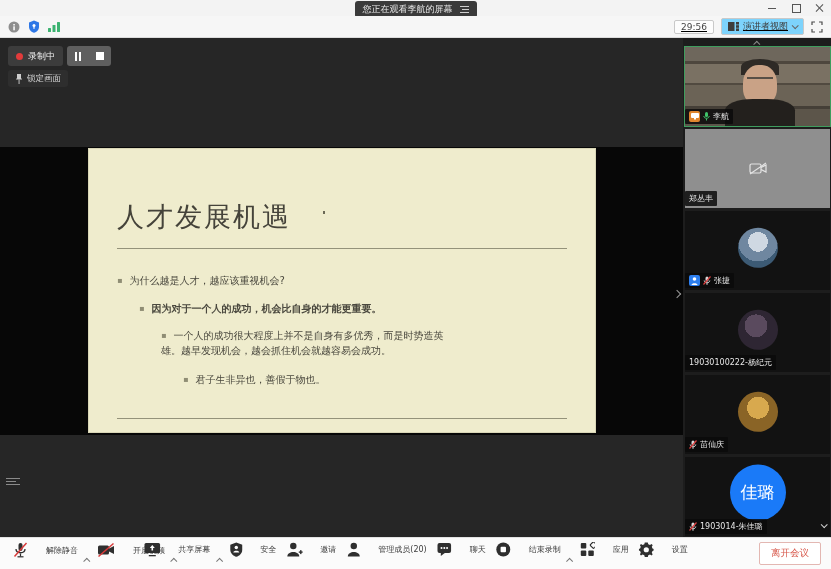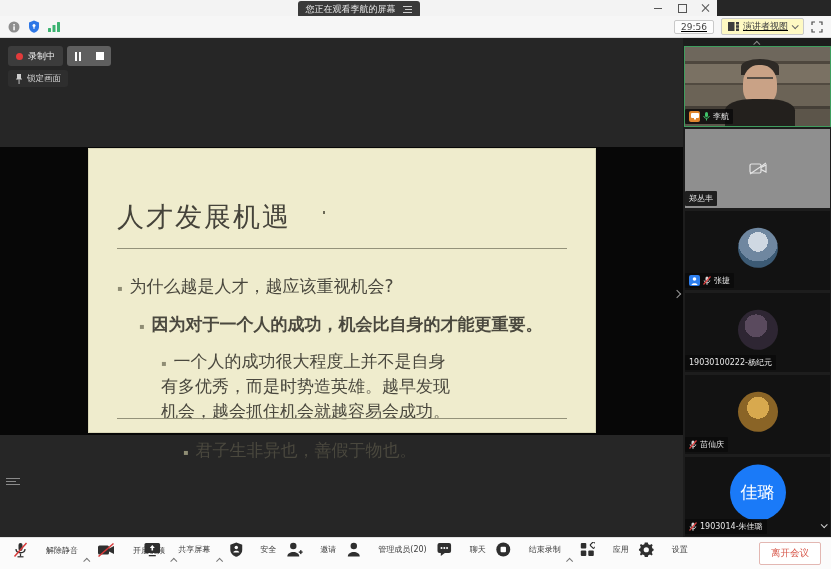--- a/index.html
+++ b/index.html
@@ -1,51 +1,51 @@
 <!DOCTYPE html>
 <html><head>
 <meta charset="utf-8">
 <style>
   * { margin:0; padding:0; box-sizing:border-box; }
   html,body { width:831px; height:569px; overflow:hidden; font-family:"DejaVu Sans","Liberation Sans",sans-serif; }
   body { background:#262626; position:relative; }
 
   
-  .titlebar { position:absolute; top:0; left:0; width:717px; height:16px; background:#f3f3f3; display:flex; align-items:center; justify-content:center; }
+  .titlebar { position:absolute; top:0; left:0; width:831px; height:16px; background:#f3f3f3; display:flex; align-items:center; justify-content:center; }
   .watch-pill { position:absolute; left:50%; top:1px; transform:translateX(-50%); background:#3a3a3a; color:#e8e8e8; font-size:9px; border-radius:3px; padding:2px 8px; display:flex; align-items:center; gap:7px; white-space:nowrap; }
   .menu-icon { display:inline-block; width:9px; height:7px; border-top:1px solid #cfcfcf; border-bottom:1px solid #cfcfcf; position:relative; }
   .menu-icon:after { content:""; position:absolute; left:2px; right:0; top:2px; border-top:1px solid #cfcfcf; }
   .win-controls { position:absolute; right:6px; top:0; height:16px; display:flex; align-items:center; gap:14px; }
   .wc { width:10px; height:10px; position:relative; cursor:pointer; }
   .wc-min:after { content:""; position:absolute; left:1px; right:1px; top:5px; border-top:1px solid #555; }
   .wc-max:after { content:""; position:absolute; left:1px; top:1px; width:7px; height:7px; border:1px solid #555; }
   .wc-close:before,.wc-close:after { content:""; position:absolute; left:4px; top:0; height:10px; width:1px; background:#555; }
   .wc-close:before { transform:rotate(45deg);} .wc-close:after { transform:rotate(-45deg);}
 
   
   .topbar { position:absolute; top:16px; left:0; width:831px; height:22px; background:#f6f6f6; border-bottom:1px solid #dcdcdc; display:flex; align-items:center;text-decoration:underline; }
   .topbar-left { display:flex; align-items:center; gap:8px; margin-left:8px; }
   .topbar-right { margin-left:auto; display:flex; align-items:center; gap:7px; margin-right:8px; }
   .timer-box { border:1px solid #c9c9c9; background:#fdfdfd; color:#444; font-size:9px; padding:1px 6px; border-radius:2px; }
-  .view-btn { border:1px solid #c9c9c9; background:#fef9c3; color:#3d3d3d; font-size:9px; padding:1px 6px; border-radius:2px; display:flex; align-items:center; gap:4px; cursor:pointer; }
+  .view-btn { border:1px solid #c9c9c9; background:#7dd3fc; color:#3d3d3d; font-size:9px; padding:1px 6px; border-radius:2px; display:flex; align-items:center; gap:4px; cursor:pointer; }
   .chev { display:inline-block; width:5px; height:5px; border-right:1px solid #666; border-bottom:1px solid #666; }
   .chev.down { transform:rotate(45deg) translateY(-1px); }
   .chev.up { transform:rotate(-135deg) translateY(-1px); }
   .chev.right { transform:rotate(-45deg); }
 
   
   .content { position:absolute; top:38px; left:0; width:761px; height:499px; }
   .main { position:absolute; left:0; top:0; width:683px; height:499px; background:#262626; }
   .screenshare { position:absolute; left:0; top:109px; width:683px; height:288px; background:#070707; }
 
   
   .slide { position:absolute; left:88px; top:1px; width:508px; height:285px; background:#efeccd; border:1px solid #d9d6b6; padding:16px 28px; }
   .slide-title { margin-top:34px; font-size:27px; font-weight:400; color:#45433a; letter-spacing:2px; }
   .slide-hr { border:none; border-top:1px solid #94927a; margin-top:13px; }
-  .bullet { color:#4a483e; font-size:17px; line-height:1.45; position:relative; }
+  .bullet { color:#4a483e; font-size:10px; line-height:1.45; position:relative; }
   .bullet:before { content:"▪"; color:#8f8d74; font-size:8px; margin-right:7px; position:relative; top:-1px; }
   .b1 { margin:25px 0 0 0; }
   .b2 { margin:13px 0 0 22px;font-weight:bold; }
   .b3 { margin:13px 0 0 44px; max-width:300px; }
   .b4 { margin:15px 0 0 66px; }
   .slide-hr2 { position:absolute; left:28px; right:28px; bottom:13px; border:none; border-top:1px solid #94927a; }
   .cursor-dot { position:absolute; left:234px; top:62px; width:2px; height:3px; background:#6b6956; }
 
   
   .rec-row { position:absolute; left:8px; top:8px; display:flex; align-items:center; gap:4px; }

